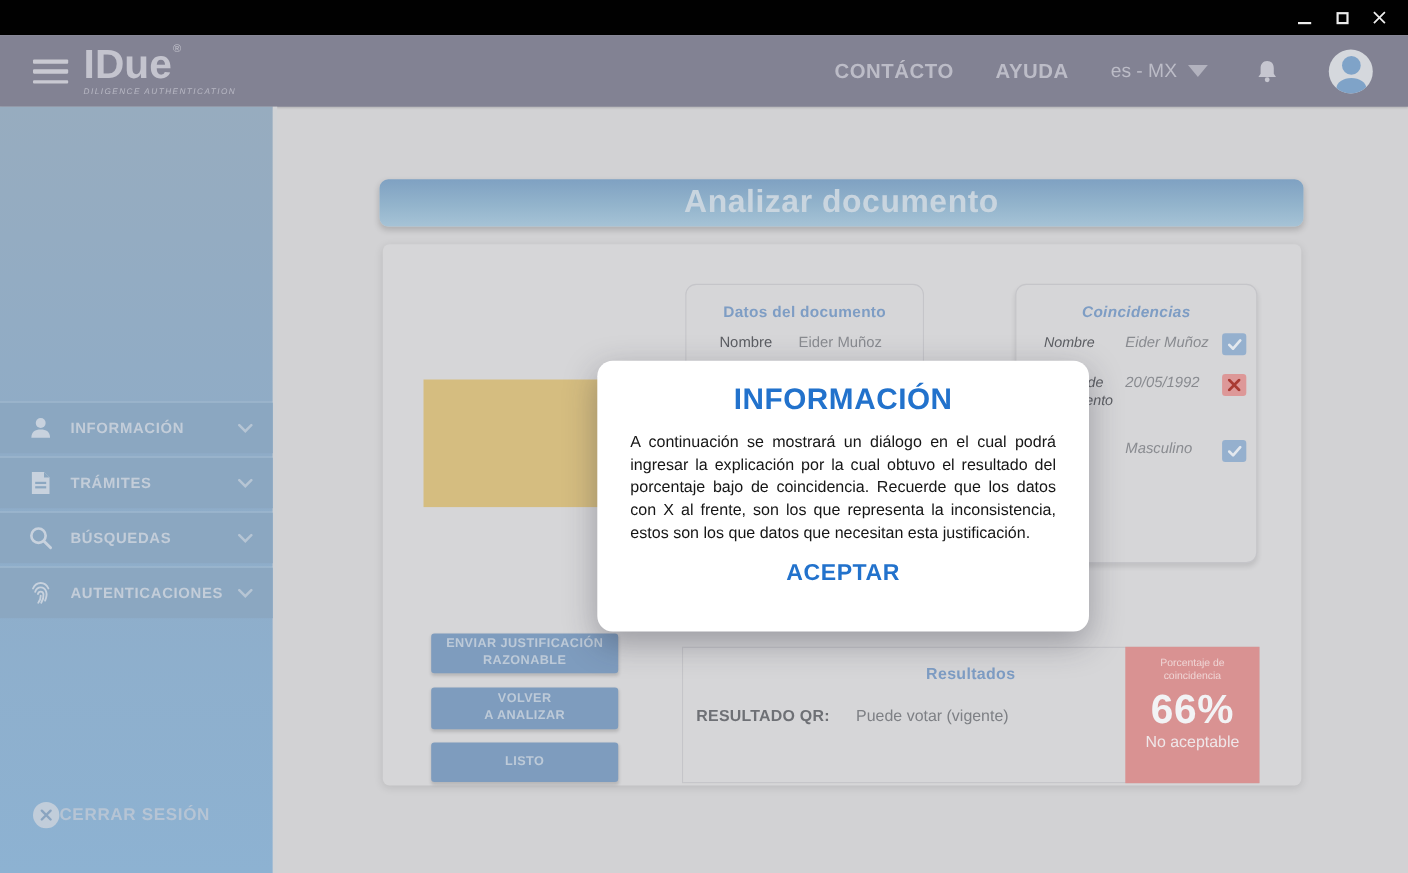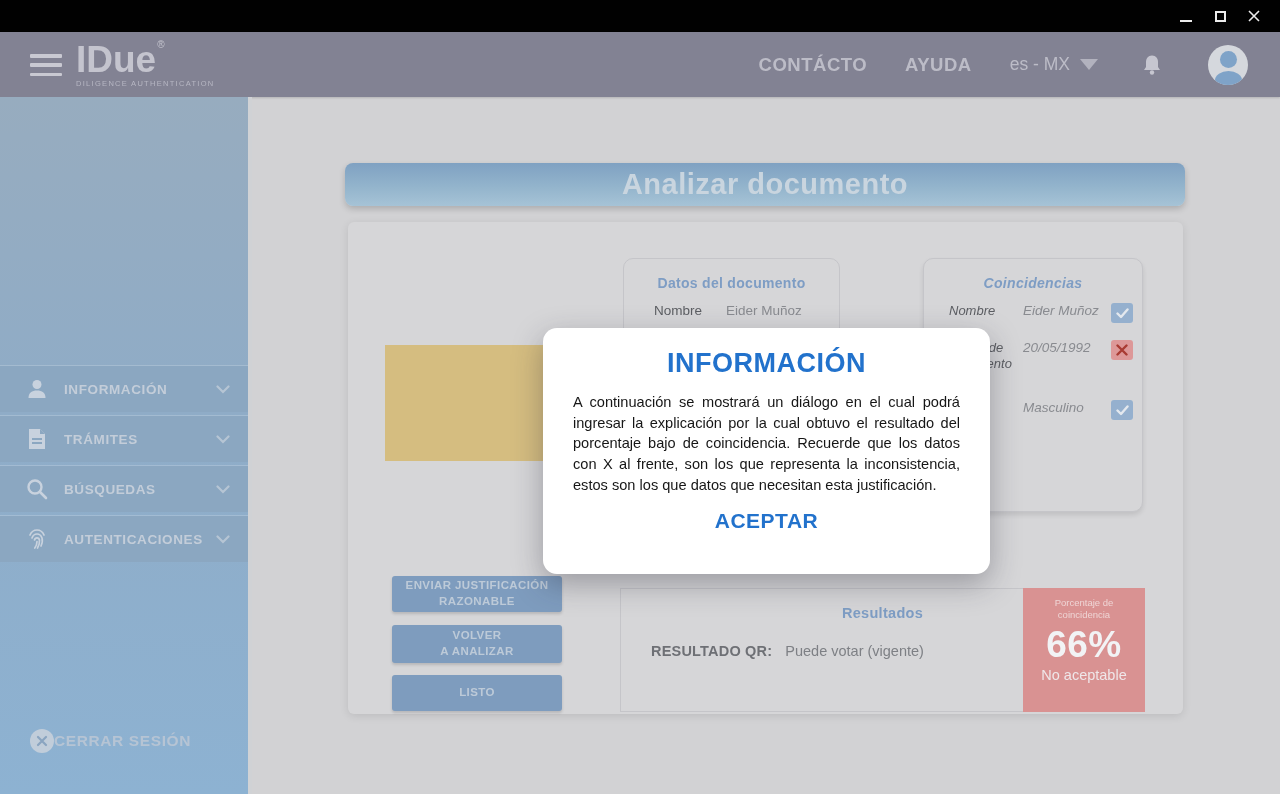--- a/index.html
+++ b/index.html
@@ -16,21 +16,21 @@
 
   
   .appheader { position: absolute; left: 0; top: 32px; width: 1280px; height: 65px; background: #828293;
     display: flex; align-items: center; box-shadow: 0 1px 2px rgba(0,0,0,0.15); }
   .hamburger { position: absolute; left: 30px; top: 22px; width: 32px; height: 22px;
     display: flex; flex-direction: column; justify-content: space-between; cursor: pointer; }
   .hamburger span { display: block; width: 32px; height: 3.5px; background: #C9C9D2; border-radius: 1px; }
   .logo { position: absolute; left: 76px; top: 8px; line-height: 1; }
   .logo-main { font-size: 37px; font-weight: bold; color: #C4C4CE; letter-spacing: 0px; }
   .logo-reg { font-size: 10px; color: #C4C4CE; vertical-align: 24px; margin-left: 1px; }
-  .logo-sub { font-size: 7.5px; letter-spacing: 1.3px; color: #B7B7C3; margin-top: 2px; }
+  .logo-sub { font-size: 7.5px; letter-spacing: 1.3px; color: #B7B7C3; margin-top: 2px; font-style: italic; }
   .headnav { position: absolute; right: 0; top: 0; height: 65px; display: flex; align-items: center; }
   .nav-link { font-size: 18.5px; font-weight: bold; letter-spacing: 0.5px; color: #BCBCC7; cursor: pointer; }
   .nav-contact { margin-right: 38px; }
   .nav-help { margin-right: 38px; }
   .nav-locale { display: flex; align-items: center; gap: 10px; margin-right: 44px; cursor: pointer; }
   .nav-locale .loc-text { font-size: 17.5px; color: #BCBCC7; font-weight: 500; }
   .tri-down { width: 0; height: 0; border-left: 9px solid transparent; border-right: 9px solid transparent;
     border-top: 11px solid #B2B2BE; }
   .bell { margin-right: 46px; cursor: pointer; }
   .head-avatar { width: 40px; height: 40px; border-radius: 50%; background: #D5D8DD; position: relative;
@@ -98,21 +98,21 @@
     font-size: 11.5px; font-weight: bold; letter-spacing: 0.4px; line-height: 1.35; text-align: center; cursor: pointer;
     display: flex; flex-direction: column; align-items: center; justify-content: center; }
   .btn-send { top: 576px; height: 36px; }
   .btn-again { top: 625px; height: 38px; }
   .btn-done { top: 675px; height: 36px; }
 
   .result-panel { position: absolute; left: 620px; top: 588px; width: 525px; height: 124px;
     background: #D6D6D8; border: 1px solid #C5C5C9; }
   .result-title { position: absolute; left: 0; top: 16px; width: 400px; text-align: center;
     font-size: 14.5px; font-weight: bold; color: #7E9DC4; letter-spacing: 0.3px; width: 100%; }
-  .result-qr { position: absolute; left: 30px; top: 54px; display: flex; gap: 13px; }
+  .result-qr { position: absolute; left: 12px; top: 54px; display: flex; gap: 24px; }
   .result-qr .qr-label { font-size: 14.5px; font-weight: bold; color: #6E7075; letter-spacing: 0.2px; }
   .result-qr .qr-value { font-size: 14.5px; color: #7E8085; }
   .pct-box { position: absolute; right: -1px; top: -1px; width: 122px; height: 124px; background: #D99292;
     display: flex; flex-direction: column; align-items: center; }
   .pct-caption { margin-top: 9px; font-size: 9.5px; line-height: 1.3; color: #EFD5D5; text-align: center; width: 80px; }
   .pct-value { margin-top: 2px; font-size: 37px; font-weight: bold; color: #F2F3F5; letter-spacing: 0.5px; }
   .pct-status { margin-top: 1px; font-size: 14.5px; color: #EFE7E9; }
 
   
   .modal { position: absolute; left: 543px; top: 328px; width: 447px; height: 246px; background: #FFFFFF;

